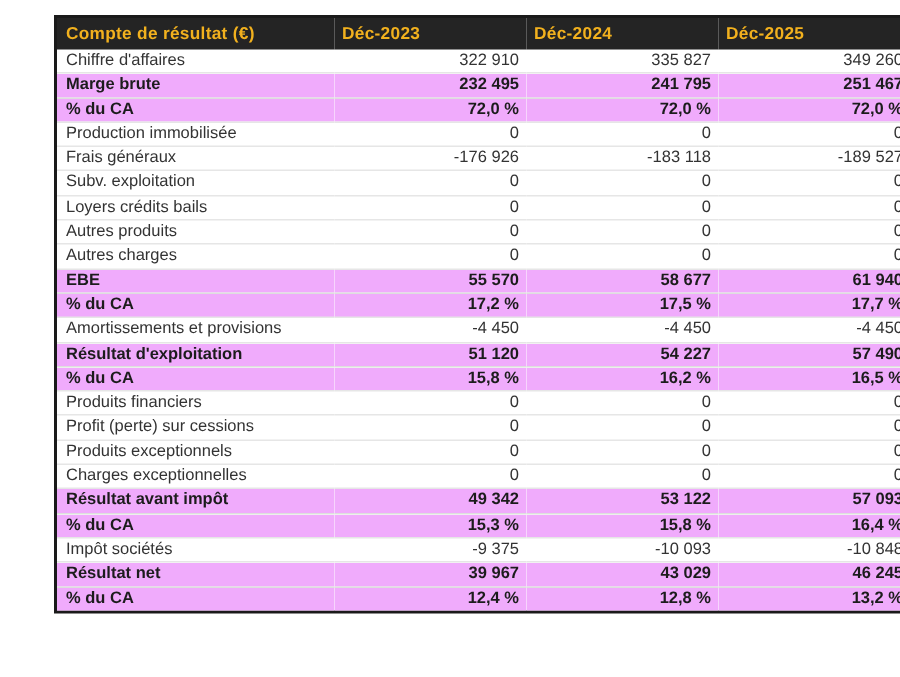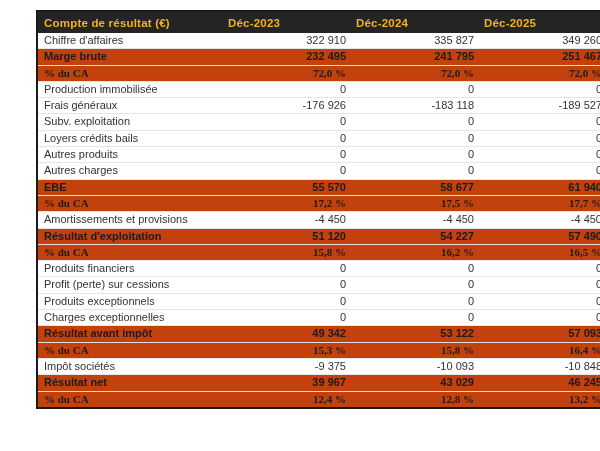--- a/index.html
+++ b/index.html
@@ -45,25 +45,25 @@
     padding: 1px 5px;
     color: #333333;
     border-top: 1px solid #e6e6e6;
     white-space: nowrap;
     overflow: hidden;
   }
   tbody tr:first-child td { border-top: none; }
   tbody td.lbl { text-align: left; padding-left: 6px; }
   tbody td.val { text-align: right; }
   tbody tr.sum td {
-    background: #c2410c;
+    background: #f0abfc;
     font-weight: bold;
     color: #1c1c1c;
   }
-  tbody tr.sum + tr.sum td { border-top-color: #dedede; font-family: Liberation Serif, serif; }
+  tbody tr.sum + tr.sum td { border-top-color: #dedede; }
 </style>
 </head>
 <body>
 
 <div class="table-wrap">
   <table class="report">
     <colgroup>
       <col class="c-label">
       <col class="c-val">
       <col class="c-val">

